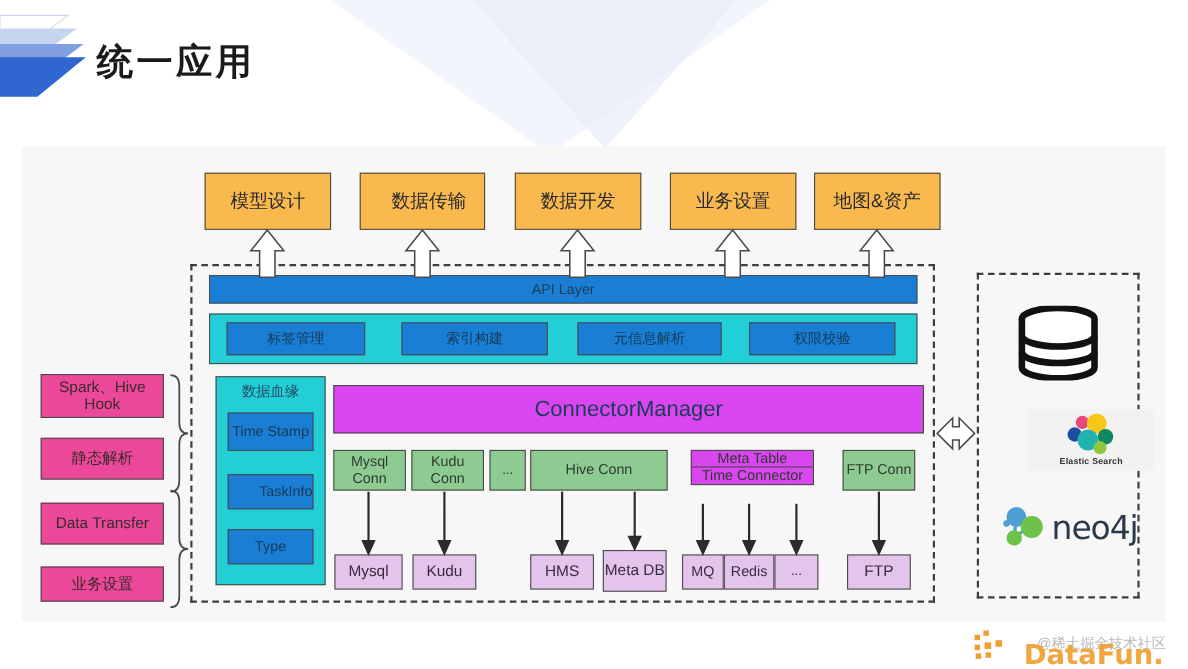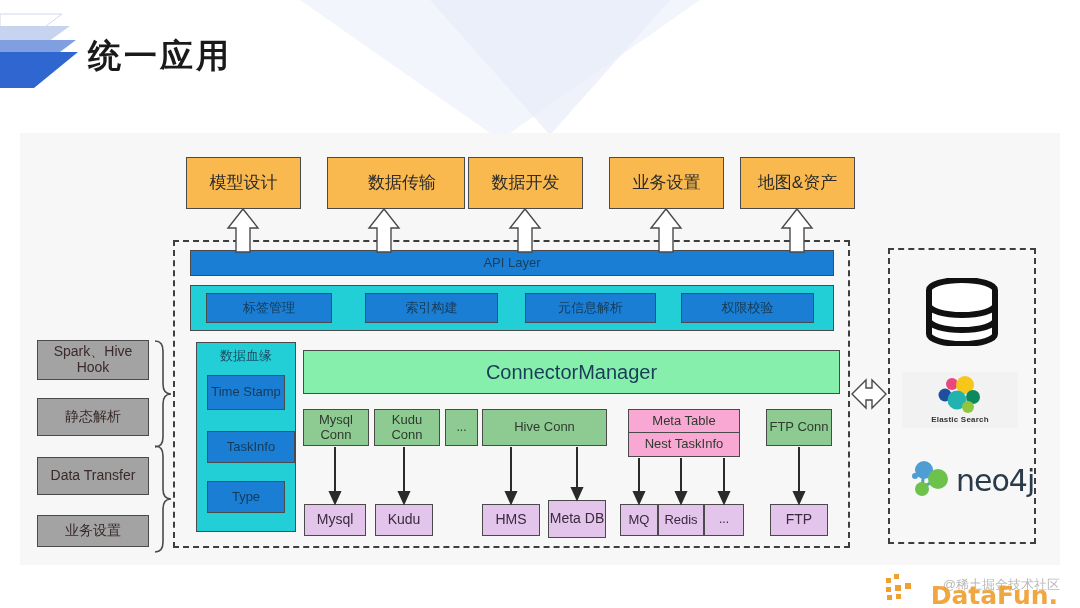--- a/index.html
+++ b/index.html
@@ -31,21 +31,21 @@
   
   .panel{position:absolute;left:20px;top:133px;width:1040px;height:432px;background:#f7f7f7;}
 
   
   .box{position:absolute;box-sizing:border-box;border:1.5px solid #4a4a4a;
        display:flex;align-items:center;justify-content:center;text-align:center;
        line-height:1.12;}
 
   .orange{background:#f8b košutil;}
   .orange{background:#f9b94f;font-size:17px;color:#2b2b2b;text-align:center;}
-  .pink{background:#a3a3a3;font-size:14px;color:#3a2a2a;}
+  .pink{background:#ec4899;font-size:14px;color:#3a2a2a;}
   .bluebox{background:#1a7fd4;color:#163a57;font-size:13px;}
   .green{background:#8ecb92;color:#2e3b2e;font-size:13px;}
   .purple{background:#e3c4ea;color:#3a2a3e;font-size:14px;}
   .cyanband{background:#22cfd6;border:1.5px solid #4a4a4a;position:absolute;box-sizing:border-box;}
   .apibar{background:#1a7fd4;color:#1b3c58;font-size:13px;}
 
   
   .dashed{position:absolute;box-sizing:border-box;border:2px dashed #3e3e3e;}
   svg.overlay{position:absolute;left:0;top:0;width:1080px;height:608px;pointer-events:none;}
 
@@ -83,21 +83,21 @@
   </svg>
 </div>
 
 <div class="page-title">统一应用</div>
 
 <div class="panel"></div>
 
 <div class="box orange" style="left:186px;top:157px;width:115px;height:52px;">
   <span>模型设计</span>
 </div>
-<div class="box orange" style="left:327px;top:157px;width:138px;height:52px;padding-left:12px;">
+<div class="box orange" style="left:327px;top:157px;width:114px;height:52px;padding-left:12px;">
   <span>数据传输</span>
 </div>
 <div class="box orange" style="left:468px;top:157px;width:115px;height:52px;">
   <span>数据开发</span>
 </div>
 <div class="box orange" style="left:609px;top:157px;width:115px;height:52px;">
   <span>业务设置</span>
 </div>
 <div class="box orange" style="left:740px;top:157px;width:115px;height:52px;">
   <span>地图&amp;资产</span>
@@ -134,50 +134,50 @@
 </div>
 <div class="box pink" style="left:37px;top:515px;width:112px;height:32px;">
   <span>业务设置</span>
 </div>
 
 <div class="cyanband" style="left:196px;top:342px;width:100px;height:190px;"></div>
 <div style="position:absolute;left:196px;top:347px;width:100px;text-align:center;" class="stacklabel">数据血缘</div>
 <div class="box bluebox" style="left:207px;top:375px;width:78px;height:35px;">
   <span>Time Stamp</span>
 </div>
-<div class="box bluebox" style="left:207px;top:431px;width:88px;height:32px;">
+<div class="box bluebox" style="left:207px;top:431px;width:78px;height:32px;justify-content:flex-end;">
   <span>TaskInfo</span>
 </div>
 <div class="box bluebox" style="left:207px;top:481px;width:78px;height:32px;">
   <span>Type</span>
 </div>
 
-<div class="box" style="left:303px;top:350px;width:537px;height:44px;background:#86efac;color:#1b3c58;font-size:20px;">
+<div class="box" style="left:303px;top:350px;width:537px;height:44px;background:#d946ef;color:#1b3c58;font-size:20px;">
   <span>ConnectorManager</span>
 </div>
 
 <div class="box green" style="left:303px;top:409px;width:66px;height:37px;">
   <span>Mysql Conn</span>
 </div>
 <div class="box green" style="left:374px;top:409px;width:66px;height:37px;">
   <span>Kudu Conn</span>
 </div>
 <div class="box green" style="left:445px;top:409px;width:33px;height:37px;font-size:12px;">
   <span>...</span>
 </div>
 <div class="box green" style="left:482px;top:409px;width:125px;height:37px;">
   <span>Hive Conn</span>
 </div>
 
-<div class="box" style="left:628px;top:409px;width:112px;height:48px;background:#f9a8d4;flex-direction:column;padding:0;">
+<div class="box" style="left:628px;top:409px;width:112px;height:32px;background:#d946ef;flex-direction:column;padding:0;">
   <div class="subbox metatitle" style="width:100%;height:50%;font-size:13px;color:#2e3b2e;">
     <span>Meta Table</span>
   </div>
   <div class="subbox" style="width:100%;height:50%;font-size:13px;color:#2e3b2e;">
-    <span>Nest TaskInfo</span>
+    <span>Time Connector</span>
   </div>
 </div>
 
 <div class="box green" style="left:766px;top:409px;width:66px;height:37px;">
   <span>FTP Conn</span>
 </div>
 
 <div class="box purple" style="left:304px;top:504px;width:62px;height:32px;">
   <span>Mysql</span>
 </div>
@@ -207,21 +207,21 @@
 
 <div class="dbicon" style="left:925px;top:278px;">
   <svg width="74" height="68" viewBox="0 0 74 68">
     <ellipse cx="37" cy="12" rx="33" ry="10" fill="#ffffff" stroke="#111" stroke-width="6"></ellipse>
     <path d="M4 12 V56 a33 10 0 0 0 66 0 V12" fill="#ffffff" stroke="#111" stroke-width="6"></path>
     <path d="M4 27 a33 10 0 0 0 66 0" fill="none" stroke="#111" stroke-width="6"></path>
     <path d="M4 42 a33 10 0 0 0 66 0" fill="none" stroke="#111" stroke-width="6"></path>
   </svg>
 </div>
 
-<div class="eslogo" style="left:902px;top:372px;width:116px;height:56px;">
+<div class="eslogo" style="left:934px;top:372px;width:116px;height:56px;">
   <svg width="46" height="38" viewBox="0 0 46 38">
     <circle cx="15" cy="8" r="6" fill="#e9487f"></circle>
     <circle cx="28" cy="9" r="9" fill="#f7c61a"></circle>
     <circle cx="8" cy="19" r="6.5" fill="#1d4f9e"></circle>
     <circle cx="36" cy="21" r="7" fill="#0c8a5d"></circle>
     <circle cx="20" cy="24" r="9.5" fill="#22b3b0"></circle>
     <circle cx="31" cy="31" r="6" fill="#8fc63d"></circle>
   </svg>
   <div class="eslabel">Elastic Search</div>
 </div>

